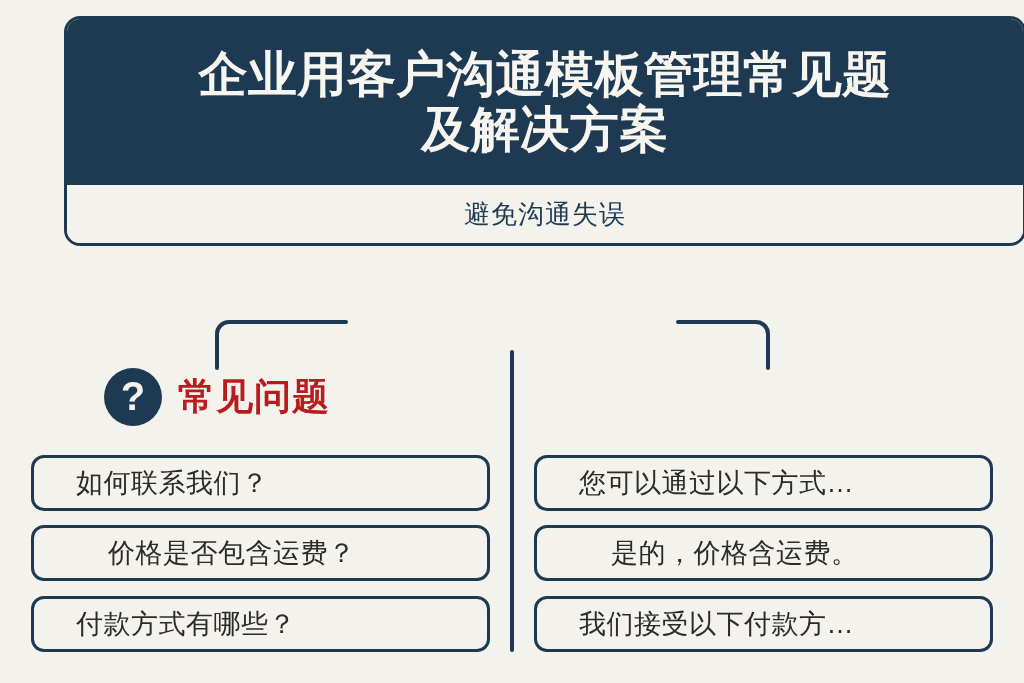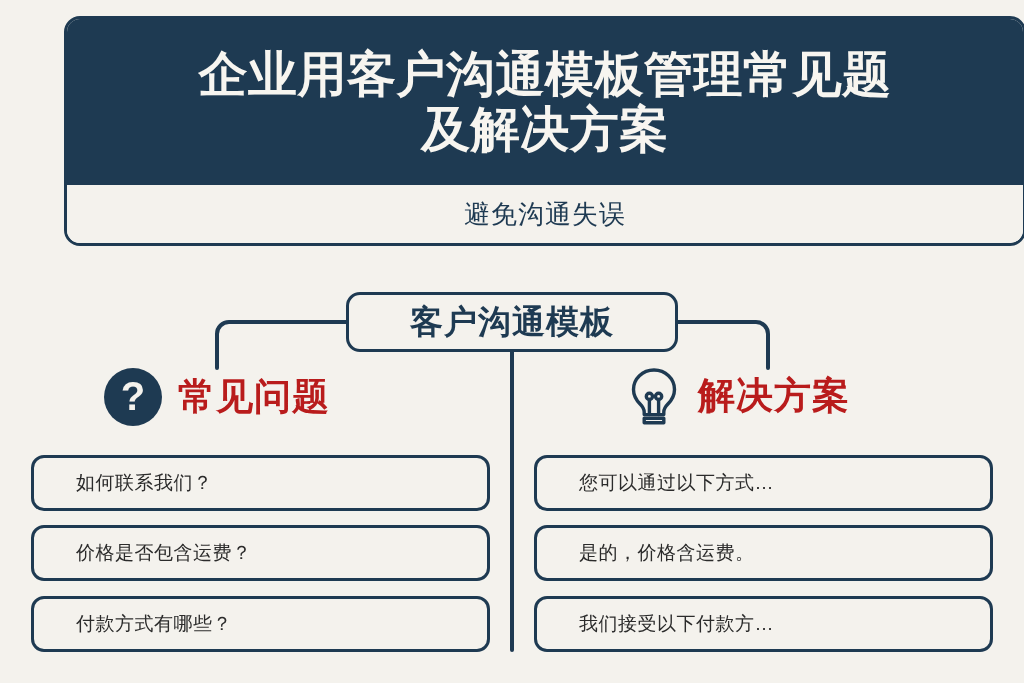--- a/index.html
+++ b/index.html
@@ -159,32 +159,32 @@
     border: 3px solid #1e3a52;
     border-radius: 13px;
     box-sizing: border-box;
     background: #f4f2ed;
     display: flex;
     align-items: center;
     z-index: 3;
   }
   .card-text {
     color: #2b2b2b;
-    font-size: 19px;
+    font-size: 27px;
     letter-spacing: 0.5px;
     padding-left: 42px;
     white-space: nowrap;
     overflow: hidden;
   }
 
   .col-left  { left: 31px;  width: 459px; }
   .col-right { left: 534px; width: 459px; }
 
   .row-1 { top: 455px; }
-  .row-2 { top: 525px; }
+  .row-2 { top: 525px; padding-left: 32px; }
   .row-3 { top: 596px; }
 </style>
 </head>
 <body>
 
 <div id="canvas">
 
   <div class="header-panel">
     <div class="header-title-band">
       <div class="header-title">企业用客户沟通模板管理常见题
@@ -199,44 +199,28 @@
     <g fill="none" stroke="#1e3a52" stroke-width="4" stroke-linecap="round">
 
       <path d="M346 322 H229 A12 12 0 0 0 217 334 V368"></path>
 
       <path d="M678 322 H756 A12 12 0 0 1 768 334 V368"></path>
 
       <path d="M512 352 V650"></path>
     </g>
   </svg>
 
-  <div class="center-node">
-    <div class="center-node-label">客户沟通模板</div>
-  </div>
 
   <div class="branch-header left">
     <div class="q-icon">
       <span>?</span>
     </div>
     <div class="branch-label">常见问题</div>
   </div>
 
-  <div class="branch-header right">
-    <svg class="bulb-icon" viewBox="0 0 56 60">
-      <g fill="none" stroke="#1e3a52" stroke-width="3.4" stroke-linecap="round" stroke-linejoin="round">
-        <path d="M28 4 C16.5 4 7.5 12.6 7.5 23.4 c0 6.4 3.1 11 6.6 14.6 2.6 2.7 4.1 5 4.1 8.1 v2.5 h19.6 v-2.5 c0-3.1 1.5-5.4 4.1-8.1 3.5-3.6 6.6-8.2 6.6-14.6 C48.5 12.6 39.5 4 28 4 Z"></path>
-        <path d="M18.2 52.2 h19.6 v4.6 h-19.6 Z"></path>
-        <path d="M23.4 48.6 V33.4"></path>
-        <path d="M32.6 48.6 V33.4"></path>
-        <circle cx="23.4" cy="30.4" r="3.1"></circle>
-        <circle cx="32.6" cy="30.4" r="3.1"></circle>
-      </g>
-    </svg>
-    <div class="branch-label">解决方案</div>
-  </div>
 
   <div class="card col-left row-1">
     <div class="card-text">如何联系我们？</div>
   </div>
   <div class="card col-left row-2">
     <div class="card-text">价格是否包含运费？</div>
   </div>
   <div class="card col-right row-1">
     <div class="card-text">您可以通过以下方式…</div>
   </div>

